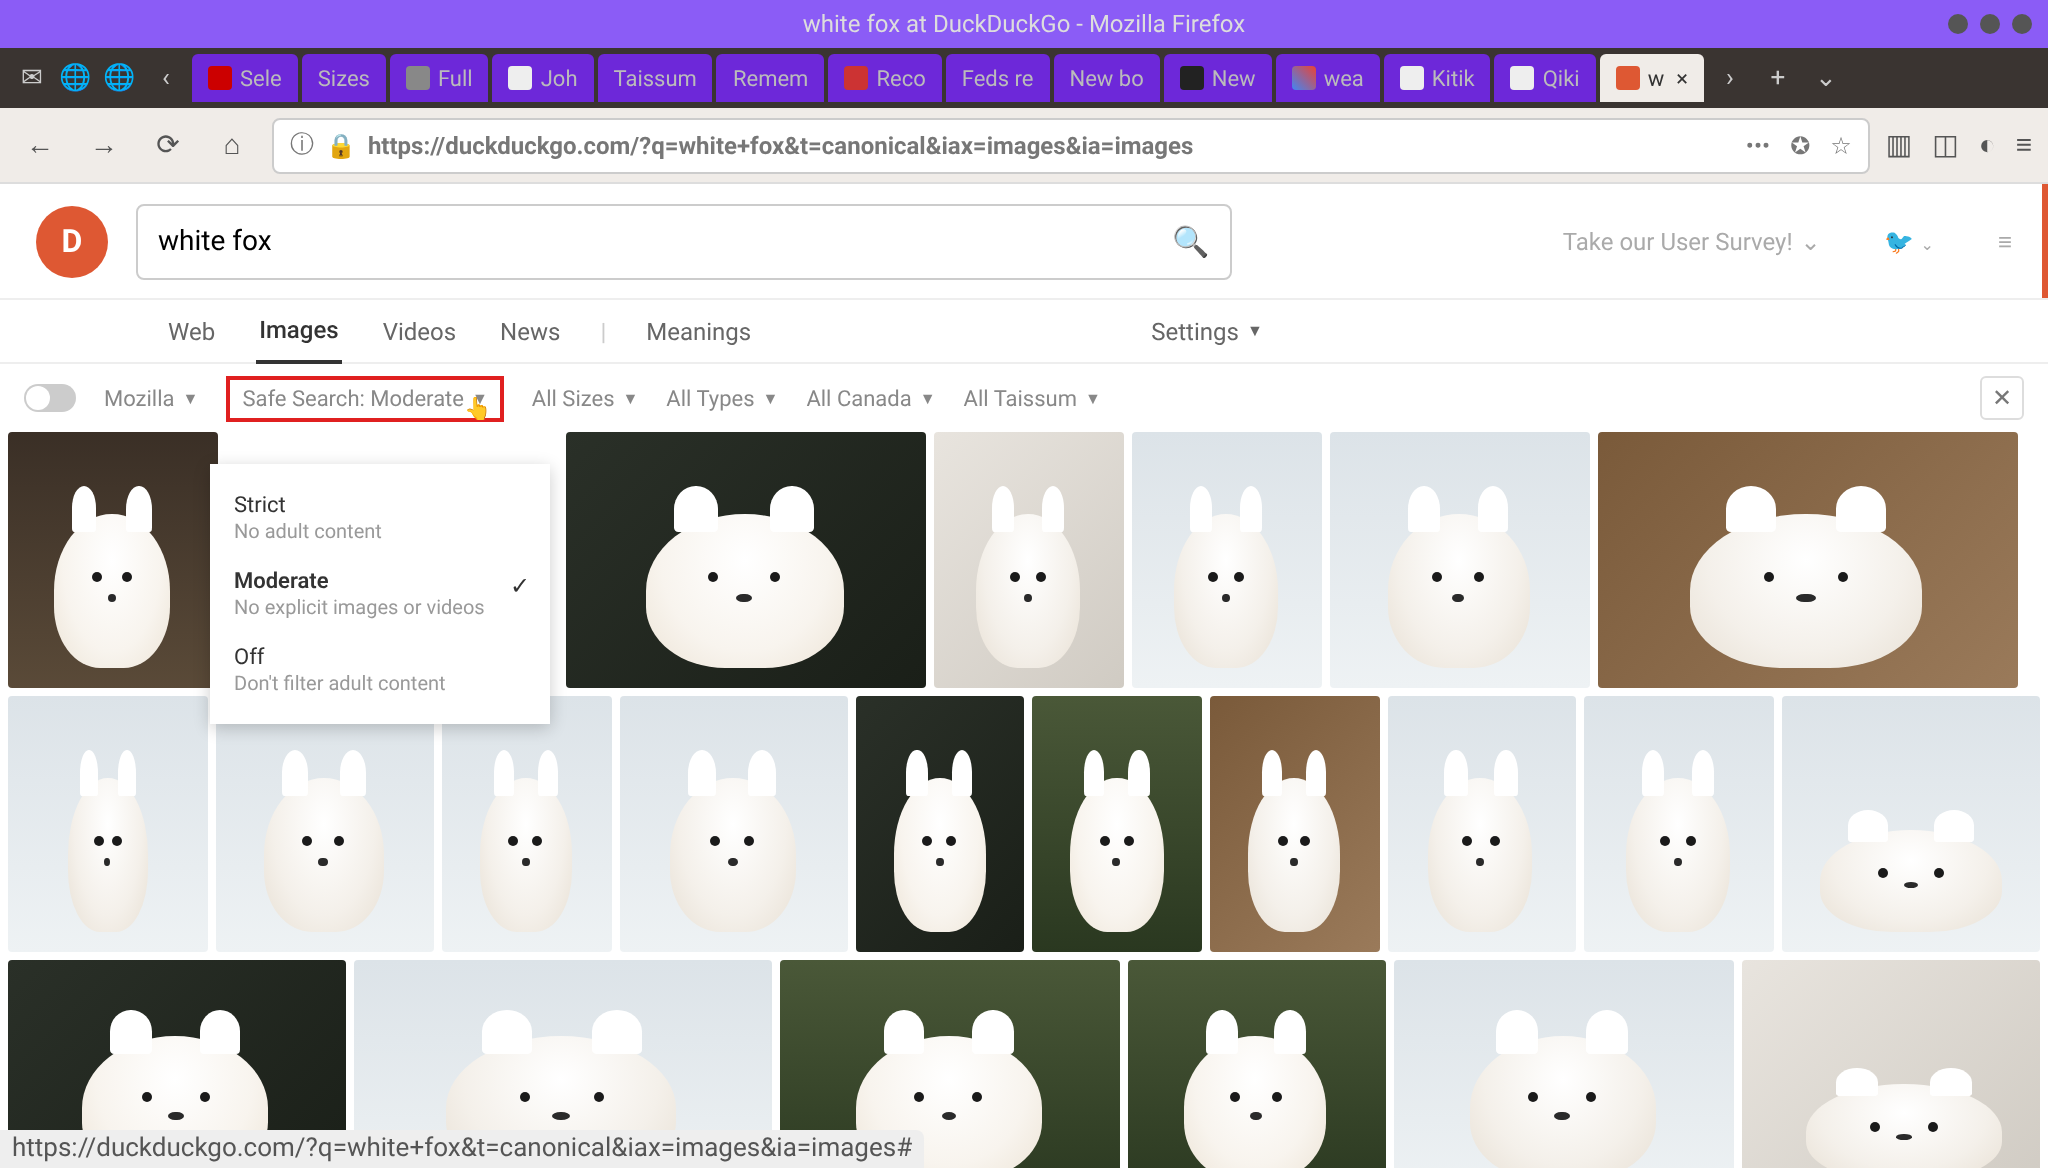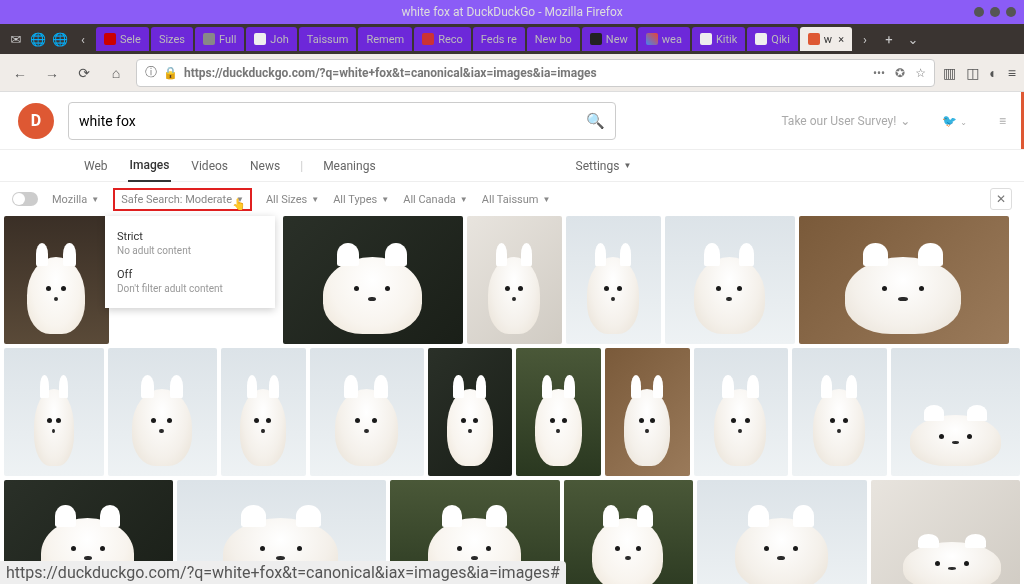--- a/index.html
+++ b/index.html
@@ -42,21 +42,21 @@
 
 .filterbar { height: 34px; display: flex; align-items: center; padding: 0 12px; gap: 14px; font-size: 11px; color: #888; position: relative; }
 .toggle { width: 26px; height: 14px; background: #ccc; border-radius: 8px; position: relative; }
 .toggle::after { content: ""; position: absolute; width: 12px; height: 12px; background: #fff; border-radius: 50%; top: 1px; left: 1px; }
 .filt { display: flex; align-items: center; gap: 4px; cursor: pointer; }
 .filt .dd { font-size: 8px; }
 .ssbox { border: 2px solid #e02020; padding: 3px 6px; position: relative; }
 .ssbox .cursor { position: absolute; right: 4px; bottom: -2px; font-size: 11px; color: #000; }
 .closex { margin-left: auto; width: 22px; height: 22px; border: 1px solid #ddd; border-radius: 3px; display: flex; align-items: center; justify-content: center; font-size: 12px; color: #777; cursor: pointer; }
 
-.dropdown { position: absolute; top: 216px; left: 105px; width: 170px; background: #fff; box-shadow: 0 2px 8px rgba(0,0,0,0.2); font-size: 11px; z-index: 10; padding: 8px 0; }
+.dropdown { position: absolute; top: 232px; left: 105px; width: 170px; background: #fff; box-shadow: 0 2px 8px rgba(0,0,0,0.2); font-size: 11px; z-index: 10; padding: 8px 0; }
 .dropdown .opt { padding: 6px 12px; cursor: pointer; position: relative; }
 .dropdown .opt .title { color: #333; }
 .dropdown .opt.sel .title { font-weight: 600; }
 .dropdown .opt .desc { color: #999; font-size: 10px; margin-top: 2px; }
 .dropdown .opt .check { position: absolute; right: 10px; top: 8px; color: #333; font-size: 12px; }
 
 .grid { padding: 0 4px; }
 .grow { display: flex; gap: 4px; margin-bottom: 4px; }
 .thumb { height: 128px; background: linear-gradient(135deg, #e8e4de, #d0cbc3); border-radius: 2px; position: relative; overflow: hidden; }
 .thumb.snow { background: linear-gradient(180deg, #dce3e8, #eef2f4); }
@@ -66,21 +66,21 @@
 .thumb.grass { background: linear-gradient(180deg, #4a5838, #2a3820); }
 .fox { position: absolute; width: 55%; height: 60%; bottom: 8%; left: 22%; background: radial-gradient(ellipse at 50% 30%, #fff, #f4f0ea 60%, #e8e0d4); border-radius: 50% 50% 40% 40%; }
 .fox::before, .fox::after { content: ""; position: absolute; width: 22%; height: 30%; background: #fff; top: -18%; border-radius: 50% 50% 10% 10%; }
 .fox::before { left: 15%; }
 .fox::after { right: 15%; }
 .eyes { position: absolute; top: 38%; left: 32%; width: 36%; display: flex; justify-content: space-between; }
 .eyes span { width: 5px; height: 5px; background: #1a1a1a; border-radius: 50%; }
 .nose { position: absolute; top: 52%; left: 46%; width: 8%; height: 6%; background: #2a2a2a; border-radius: 50%; }
 .thumb.dark .fox, .thumb.grass .fox, .thumb.wood .fox { background: radial-gradient(ellipse at 50% 30%, #fff, #f8f4ee 60%, #ede4d6); }
 
-.statusbar { position: absolute; bottom: 0; left: 0; background: #eee; color: #555; font-size: 16px; padding: 2px 6px; border-top-right-radius: 4px; }
+.statusbar { position: absolute; bottom: 0; left: 0; background: #eee; color: #555; font-size: 13px; padding: 2px 6px; border-top-right-radius: 4px; }
 </style>
 </head>
 <body>
 
 <div class="titlebar">
   <span>white fox at DuckDuckGo - Mozilla Firefox</span>
   <div class="wbtns">
     <span class="wbtn"></span>
     <span class="wbtn"></span>
     <span class="wbtn"></span>
@@ -229,20 +229,25 @@
       <span class="dd">▼</span>
     </span>
   <span class="closex">✕</span>
 </div>
 
 <div class="dropdown">
   <div class="opt">
     <div class="title">Strict</div>
     <div class="desc">No adult content</div>
   </div>
+  <div class="opt sel">
+    <div class="title">Moderate</div>
+    <div class="desc">No explicit images or videos</div>
+    <span class="check">✓</span>
+  </div>
   <div class="opt">
     <div class="title">Off</div>
     <div class="desc">Don't filter adult content</div>
   </div>
 </div>
 
 <div class="grid">
   <div class="grow">
     <div class="thumb wood" style="width:105px">
         <div class="fox">

